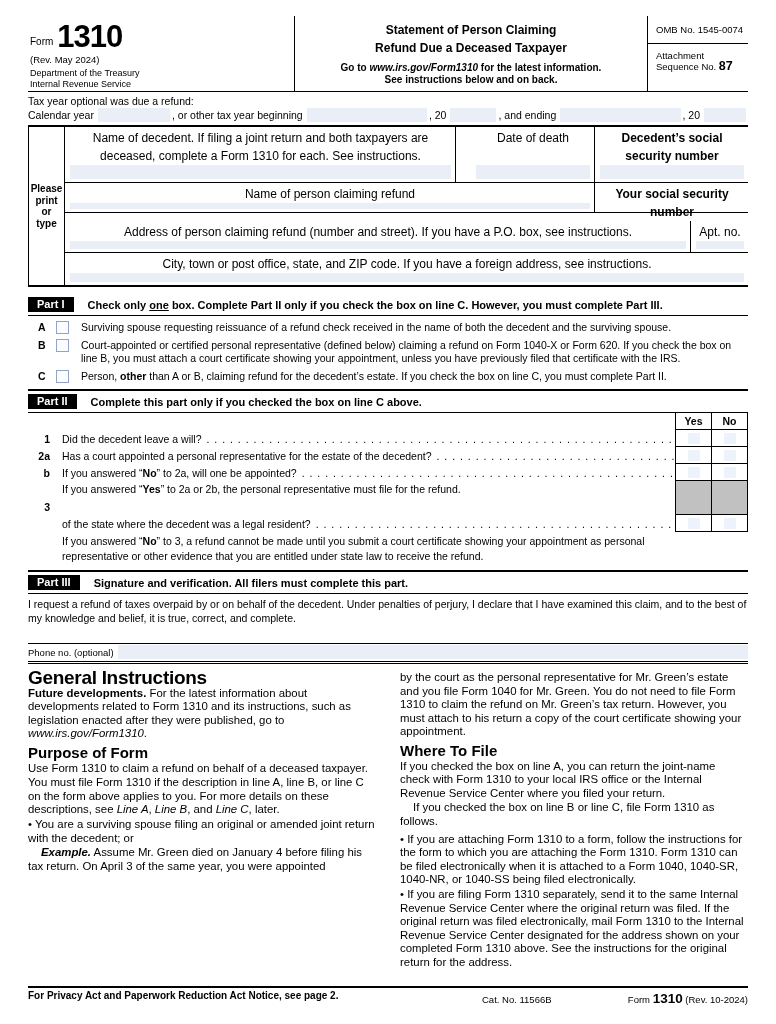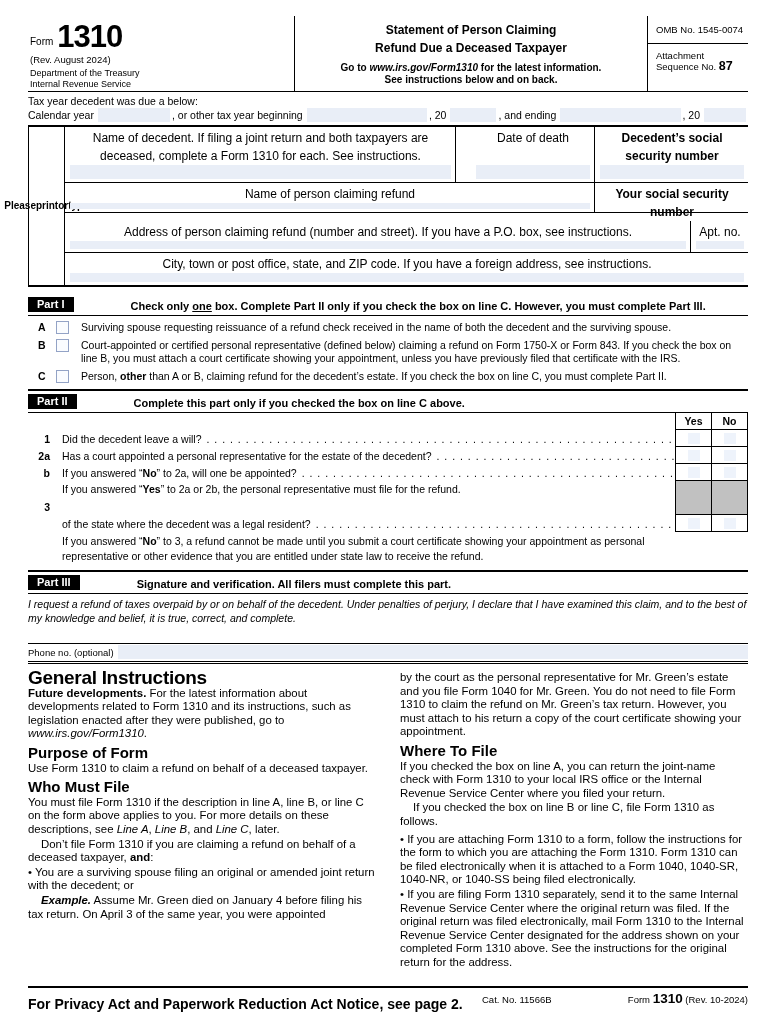--- a/index.html
+++ b/index.html
@@ -27,21 +27,21 @@
 
   
   .taxintro { font-size:10.5px; margin-top:3px; }
   .calrow { display:flex; align-items:flex-end; font-size:10.5px; margin-top:1px; padding-bottom:3px; border-bottom:2px solid #000; }
   .calrow .lbl { white-space:nowrap; padding:0 2px 1px 0; }
   .fld { background:var(--field-fill,#e9eef7); height:14px; }
   .calrow .fld { margin:0 2px; }
 
   
   .idtable { display:flex; border-left:1px solid #000; border-bottom:2px solid #000; }
-  .stub { width:36px; border-right:1px solid #000; display:flex; justify-content:center; align-items:center; font-weight:bold; font-size:10px; line-height:11.5px; }
+  .stub { width:36px; border-right:1px solid #000; display:flex; flex-direction:column; justify-content:center; align-items:center; font-weight:bold; font-size:10px; line-height:11.5px; }
   .idmain { flex:1; display:flex; flex-direction:column; }
   .idrow { display:flex; border-bottom:1px solid #000; }
   .idrow:last-child { border-bottom:none; }
   .idcell { display:flex; flex-direction:column; padding:2px 4px 3px 5px; }
   .idcell .cl { font-size:12px; line-height:18px;text-align:center; }
   .idcell .cl.b { font-weight:bold; }
   .idcell .fld { margin-top:auto; }
   .vline { border-left:1px solid #000; }
   .r1 { height:56px; }
   .r2 { height:30px; }
@@ -49,21 +49,21 @@
   .r4 { height:32px; }
   .c-name { width:390px; }
   .c-dod { width:139px;padding-left:20px; }
   .c-ssn { flex:1; }
   .c-claimant { width:529px; }
   .c-addr { width:625px; }
   .c-apt { flex:1; }
   .c-city { flex:1; }
 
   
-  .partbar { display:flex; align-items:flex-end; padding:3px 0 3px 0; border-bottom:1px solid #000;gap:43px; }
+  .partbar { display:flex; align-items:center; padding:3px 0 3px 0; border-bottom:1px solid #000; }
   .part-label { background:var(--part-label-bg,#000); color:#fff; font-weight:bold; font-size:11px; padding:1px 9px 2px 9px; margin-right:14px; white-space:nowrap; }
   .part-head { font-size:11px; font-weight:bold; }
   .part-head .u { text-decoration:underline; }
   .hrule2 { border-top:2px solid #000; }
 
   
   .p1-line { display:flex; margin-top:5px; font-size:10.5px; line-height:13px; }
   .p1-letter { width:28px; padding-left:10px; font-weight:bold; }
   .p1-box { width:13px; height:13px; border:1px solid #93a3c6; background:#fafcff; margin-right:12px; flex:none; }
   .p1-text { flex:1; }
@@ -77,58 +77,58 @@
   .qdots { flex:1; overflow:hidden; white-space:nowrap; margin-left:5px; letter-spacing:1px; color:#000; }
   .yn { border-left:1px solid #000; border-bottom:1px solid #000; display:flex; align-items:center; justify-content:center; }
   .yn.last { border-right:1px solid #000; }
   .yn-hdr { font-size:10.5px; font-weight:bold; }
   .hint { width:12px; height:11px; background:#eef3fb; }
   .gray { background:var(--shaded-cell,#c0c0c0); }
   .p2-note { padding-left:34px; font-size:10.5px; line-height:17px; }
   .p2-note2 { padding-left:34px; font-size:10.5px; line-height:15px; max-width:648px; margin-top:2px; padding-bottom:6px; }
 
   
-  .perjury { font-size:10.5px; line-height:13.5px; padding:4px 0 2px 0;font-style:italic; }
+  .perjury { font-size:10.5px; line-height:13.5px; padding:4px 0 2px 0; }
   .sigline { margin-top:16px; border-top:1px solid #000; }
   .siglabels { display:flex; font-size:10px; font-weight:bold; padding:1px 0 2px 0; border-bottom:1px solid #000; }
   .siglabels .sig { flex:1; }
   .siglabels .dt { width:188px; }
   .phonerow { display:flex; align-items:center; padding:1px 0 2px 0; }
   .phonerow .lbl { font-size:9.5px; white-space:nowrap; padding-right:4px; }
   .phonerow .fld { flex:1; }
   .dblrule { height:3px; border-top:1px solid #000; border-bottom:1.5px solid #000; }
 
   
   .instr { display:flex; gap:24px; margin-top:7px; }
   .col { width:348px; font-size:11.4px; line-height:13.6px; }
   .h1 { font-size:19px; font-weight:bold; letter-spacing:-0.3px; margin-bottom:2px; }
   .h2 { font-size:15px; font-weight:bold; margin:5px 0 2px 0; }
   .col p { margin-bottom:1px; }
   .ind { text-indent:13px; }
   .col i { font-style:italic; }
 
   
   .footer { position:absolute; left:28px; right:28px; bottom:12px; border-top:2px solid #000; padding-top:5px; height:26px; }
-  .f-privacy { position:absolute; left:0; top:8px; font-size:14px; font-weight:bold; }
+  .f-privacy { position:absolute; left:0; top:2px; font-size:10px; font-weight:bold; }
   .f-cat { position:absolute; left:454px; top:6px; font-size:9.5px; }
   .f-form { position:absolute; right:0; top:3px; font-size:9.5px; }
   .f-form b { font-size:13.5px; }
 </style>
 </head>
 <body>
 
 <div class="page">
 
   <div class="hdr">
     <div class="hdr-left">
       <div class="form-row">
         <span class="form-word">Form</span>
         <span class="form-no">1310</span>
       </div>
-      <div class="rev">(Rev. August 2024)</div>
+      <div class="rev">(Rev. May 2024)</div>
       <div class="agency">
         <div>Department of the Treasury</div>
         <div>Internal Revenue Service</div>
       </div>
     </div>
     <div class="hdr-center">
       <div class="main-title">
         <div>Statement of Person Claiming</div>
         <div>Refund Due a Deceased Taxpayer</div>
       </div>
@@ -137,21 +137,21 @@
     </div>
     <div class="hdr-right">
       <div class="omb">OMB No. 1545-0074</div>
       <div class="attach">
         <div>Attachment</div>
         <div><span>Sequence No. </span><b>87</b></div>
       </div>
     </div>
   </div>
 
-  <div class="taxintro">Tax year decedent was due a below:</div>
+  <div class="taxintro">Tax year optional was due a refund:</div>
   <div class="calrow">
     <span class="lbl">Calendar year</span>
     <span class="fld" style="width:72px"></span>
     <span class="lbl">, or other tax year beginning</span>
     <span class="fld" style="flex:2"></span>
     <span class="lbl">, 20</span>
     <span class="fld" style="width:46px"></span>
     <span class="lbl">, and ending</span>
     <span class="fld" style="flex:2"></span>
     <span class="lbl">, 20</span>
@@ -215,21 +215,21 @@
   </div>
   <div class="p1-pad">
     <div class="p1-line">
       <span class="p1-letter">A</span>
       <span class="p1-box"></span>
       <span class="p1-text">Surviving spouse requesting reissuance of a refund check received in the name of both the decedent and the surviving spouse.</span>
     </div>
     <div class="p1-line">
       <span class="p1-letter">B</span>
       <span class="p1-box"></span>
-      <span class="p1-text">Court-appointed or certified personal representative (defined below) claiming a refund on Form 1750-X or Form 843. If you check the box on line B, you must attach a court certificate showing your appointment, unless you have previously filed that certificate with the IRS.</span>
+      <span class="p1-text">Court-appointed or certified personal representative (defined below) claiming a refund on Form 1040-X or Form 620. If you check the box on line B, you must attach a court certificate showing your appointment, unless you have previously filed that certificate with the IRS.</span>
     </div>
     <div class="p1-line">
       <span class="p1-letter">C</span>
       <span class="p1-box"></span>
       <span class="p1-text"><span>Person, </span><b>other</b><span> than A or B, claiming refund for the decedent’s estate. If you check the box on line C, you must complete Part II.</span></span>
     </div>
   </div>
 
   <div class="hrule2"></div>
   <div class="partbar">
@@ -310,23 +310,21 @@
     <span class="fld"></span>
   </div>
   <div class="dblrule"></div>
 
   <div class="instr">
     <div class="col">
       <div class="h1">General Instructions</div>
       <p><b>Future developments.</b><span> For the latest information about developments related to Form 1310 and its instructions, such as legislation enacted after they were published, go to </span><i>www.irs.gov/Form1310</i><span>.</span></p>
       <div class="h2">Purpose of Form</div>
       <p>Use Form 1310 to claim a refund on behalf of a deceased taxpayer.</p>
-      <div class="h2">Who Must File</div>
       <p><span>You must file Form 1310 if the description in line A, line B, or line C on the form above applies to you. For more details on these descriptions, see </span><i>Line A</i><span>, </span><i>Line B</i><span>, and </span><i>Line C</i><span>, later.</span></p>
-      <p class="ind"><span>Don’t file Form 1310 if you are claiming a refund on behalf of a deceased taxpayer, </span><b>and</b><span>:</span></p>
       <p>• You are a surviving spouse filing an original or amended joint return with the decedent; or</p>
       <p class="ind"><b><i>Example.</i></b><span> Assume Mr. Green died on January 4 before filing his tax return. On April 3 of the same year, you were appointed</span></p>
     </div>
     <div class="col">
       <p>by the court as the personal representative for Mr. Green’s estate and you file Form 1040 for Mr. Green. You do not need to file Form 1310 to claim the refund on Mr. Green’s tax return. However, you must attach to his return a copy of the court certificate showing your appointment.</p>
       <div class="h2">Where To File</div>
       <p>If you checked the box on line A, you can return the joint-name check with Form 1310 to your local IRS office or the Internal Revenue Service Center where you filed your return.</p>
       <p class="ind">If you checked the box on line B or line C, file Form 1310 as follows.</p>
       <p style="margin-top:4px">• If you are attaching Form 1310 to a form, follow the instructions for the form to which you are attaching the Form 1310. Form 1310 can be filed electronically when it is attached to a Form 1040, 1040-SR, 1040-NR, or 1040-SS being filed electronically.</p>
       <p>• If you are filing Form 1310 separately, send it to the same Internal Revenue Service Center where the original return was filed. If the original return was filed electronically, mail Form 1310 to the Internal Revenue Service Center designated for the address shown on your completed Form 1310 above. See the instructions for the original return for the address.</p>

